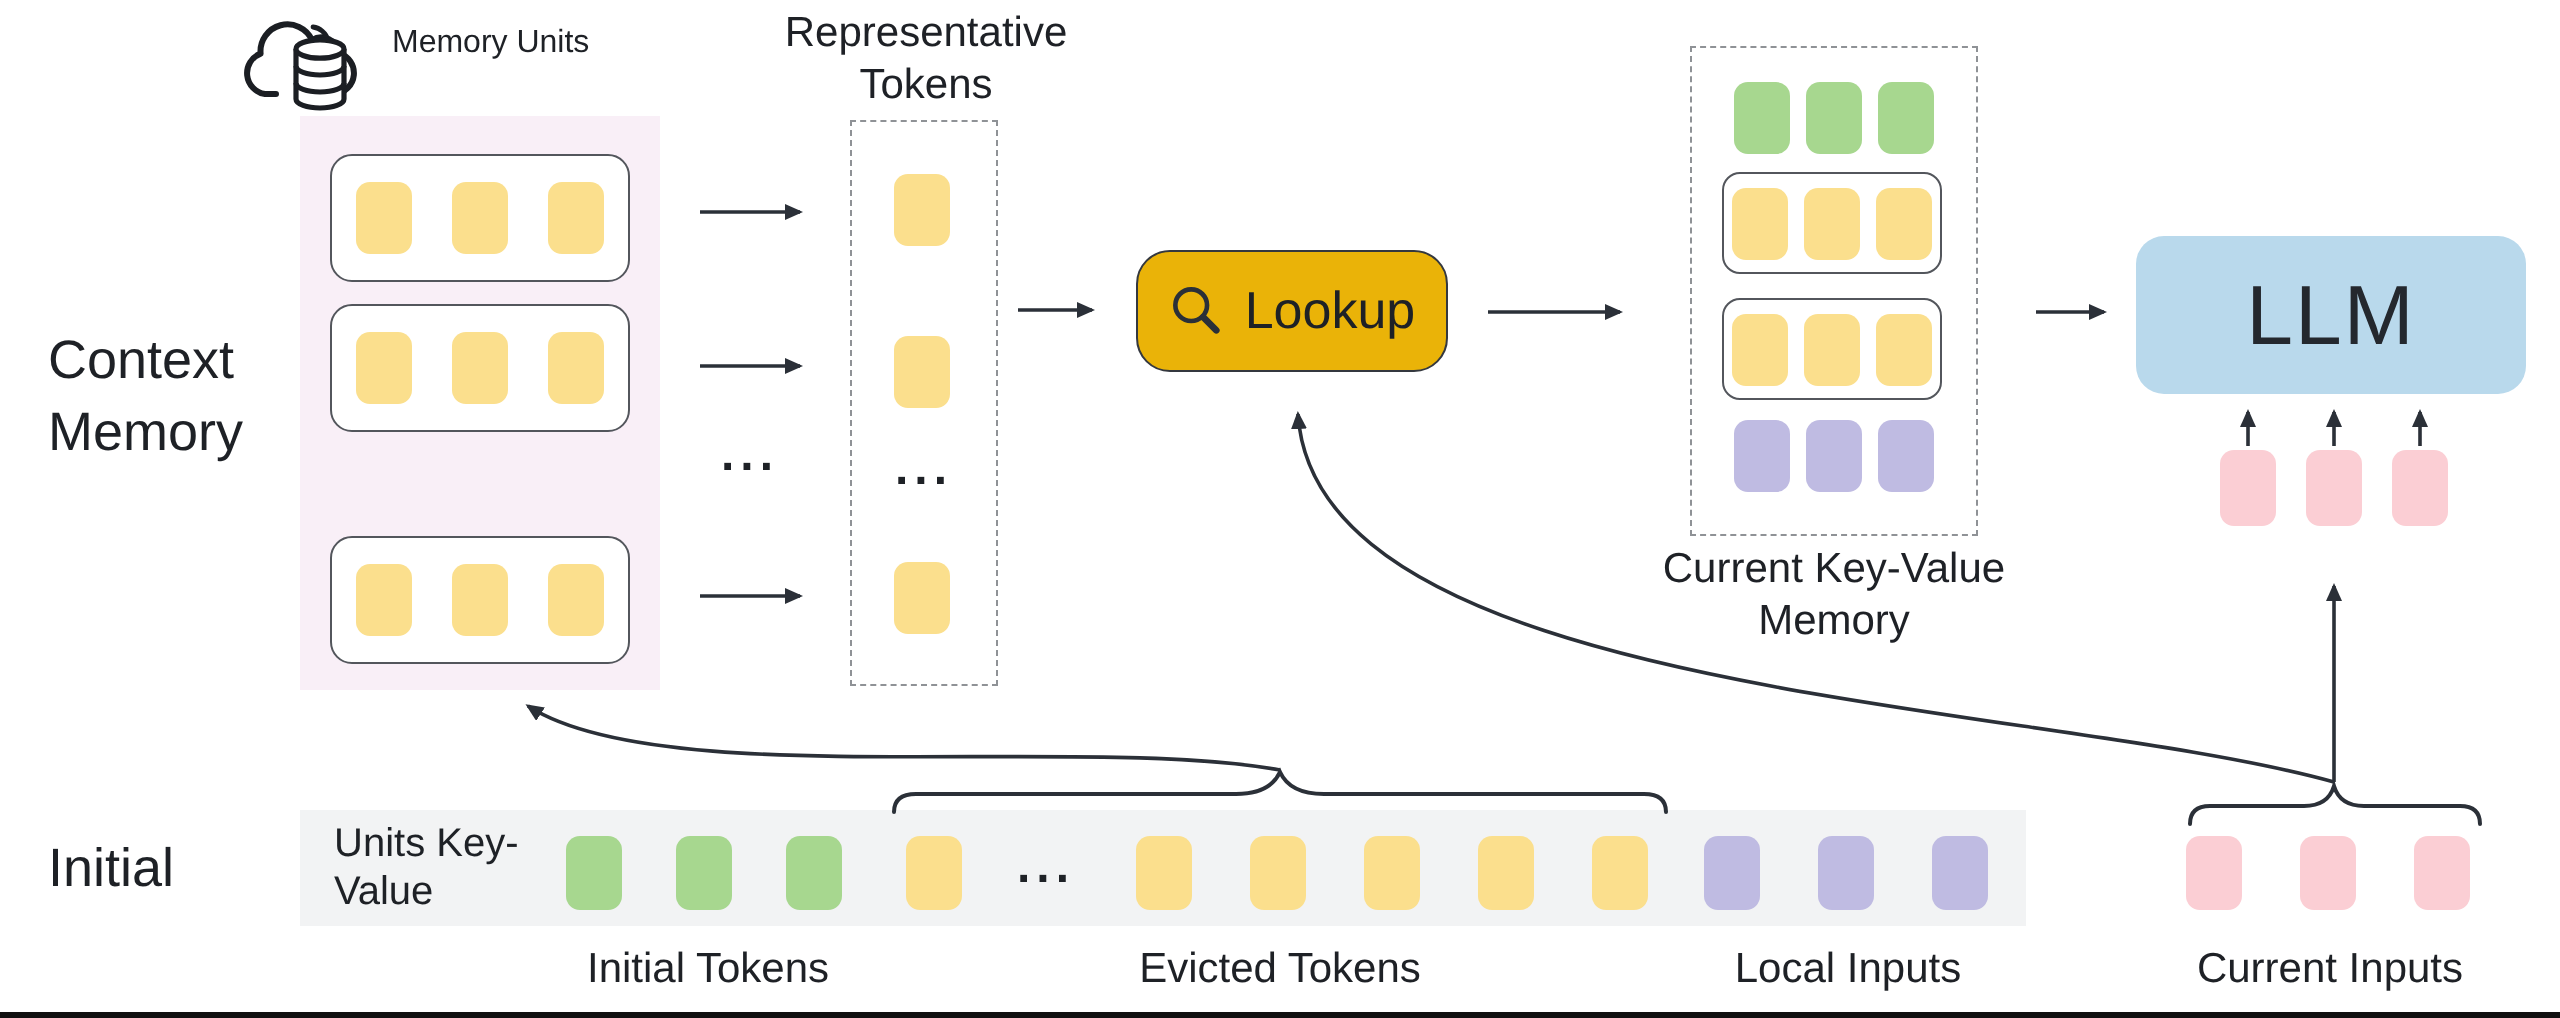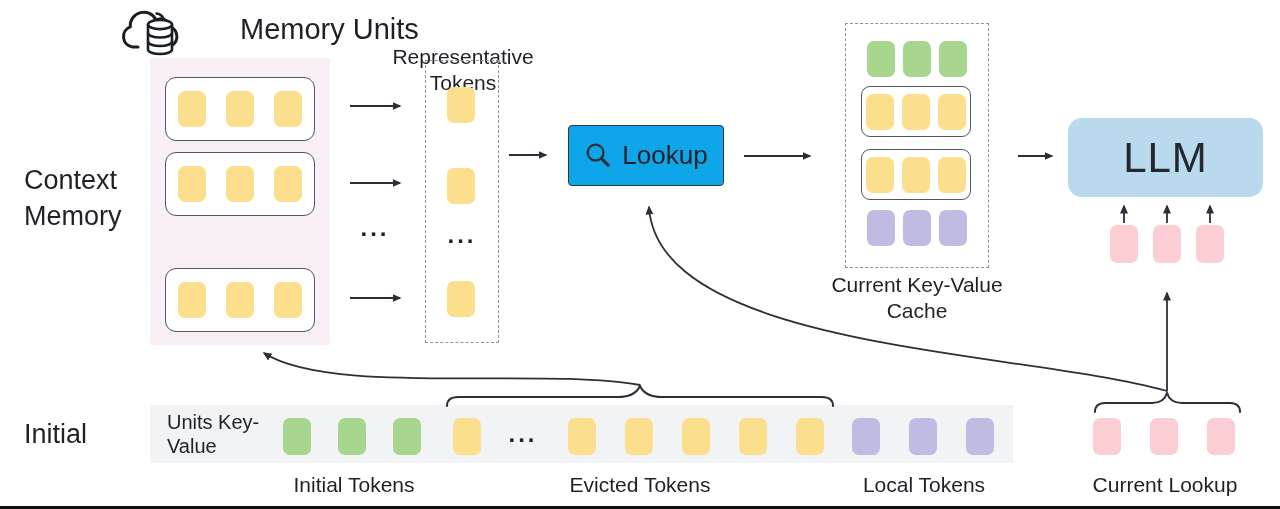--- a/index.html
+++ b/index.html
@@ -17,21 +17,21 @@
   .memory-panel{position:absolute;left:150px;top:58px;width:180px;height:287px;background:var(--c-memory_bg);}
   .unit-row{position:absolute;left:15px;width:148px;height:62px;background:#fff;border:1.3px solid #53565c;border-radius:11px;display:flex;align-items:center;justify-content:center;gap:20px;}
   .unit-row .tok{height:36px;}
 
   
   .rep-panel{position:absolute;left:425px;top:60px;width:74px;height:283px;border:1.6px dashed #8f9296;box-sizing:border-box;}
   .rep-tok{position:absolute;left:21px;}
   .rep-tok .tok{height:36px;}
 
   
-  .lookup-btn{position:absolute;left:568px;top:125px;width:156px;height:61px;background:#0ea5e9;border:1.7px solid #34383f;border-radius:4px;box-sizing:border-box;display:flex;align-items:center;justify-content:center;gap:9px;}
+  .lookup-btn{position:absolute;left:568px;top:125px;width:156px;height:61px;background:#eab308;border:1.7px solid #34383f;border-radius:17px;box-sizing:border-box;display:flex;align-items:center;justify-content:center;gap:9px;}
   .lookup-btn .txt{font-size:26px;}
 
   
   .cache-panel{position:absolute;left:845px;top:23px;width:144px;height:245px;border:1.6px dashed #8f9296;box-sizing:border-box;}
   .cache-row-plain{position:absolute;left:0;right:0;display:flex;justify-content:center;gap:8px;}
   .cache-row-boxed{position:absolute;left:15px;width:110px;height:51px;background:#fff;border:1.3px solid #53565c;border-radius:9px;display:flex;align-items:center;justify-content:center;gap:8px;box-sizing:border-box;}
   .cache-panel .tok{height:36px;}
 
   
   .llm-box{position:absolute;left:1068px;top:118px;width:195px;height:79px;border-radius:14px;display:flex;align-items:center;justify-content:center;font-size:42px;color:#24282e;letter-spacing:1px;}
@@ -58,23 +58,23 @@
   <svg class="icon-cloud" width="70" height="56" viewBox="0 0 70 54">
     <path d="M20 44 H14.5 A10.5 10.5 0 0 1 12.3 23.8 A13.5 13.5 0 0 1 38 17 A9 9 0 0 1 51.5 23.5 A10.5 10.5 0 0 1 49.5 44 H44" fill="#ffffff" stroke="currentColor" stroke-width="3" stroke-linecap="round" stroke-linejoin="round"></path>
     <path d="M38.5 10.5 a9 9 0 0 1 7.5 6.5" fill="none" stroke="currentColor" stroke-width="2.4" stroke-linecap="round"></path>
     <g stroke="currentColor" stroke-width="2.6">
       <path d="M30 21.5 V46.5 C30 49 35.4 51 42 51 C48.6 51 54 49 54 46.5 V21.5" fill="#ffffff"></path>
       <ellipse cx="42" cy="21.5" rx="12" ry="4.6" fill="#ffffff"></ellipse>
       <path d="M30 30 C30 32.5 35.4 34.5 42 34.5 C48.6 34.5 54 32.5 54 30 M30 38.5 C30 41 35.4 43 42 43 C48.6 43 54 41 54 38.5" fill="none"></path>
     </g>
   </svg>
 
-  <div class="lbl" style="left:196px;top:13px;font-size:29px;margin-left:44px;">Memory Units</div>
+  <div class="lbl" style="left:196px;top:13px;font-size:16px;">Memory Units</div>
   <div class="lbl" style="left:24px;top:163px;width:130px;font-size:27px;line-height:1.32;">Context Memory</div>
-  <div class="lbl" style="left:385px;top:4px;width:156px;text-align:center;font-size:21px;line-height:1.25;margin-top:40px;">Representative Tokens</div>
+  <div class="lbl" style="left:385px;top:4px;width:156px;text-align:center;font-size:21px;line-height:1.25;">Representative Tokens</div>
 
   <div class="memory-panel">
     <div class="unit-row" style="top:19px;">
         <span class="tok" style="background: rgb(251, 223, 141);"></span>
         <span class="tok" style="background: rgb(251, 223, 141);"></span>
         <span class="tok" style="background: rgb(251, 223, 141);"></span>
       </div>
     <div class="unit-row" style="top:94px;">
         <span class="tok" style="background: rgb(251, 223, 141);"></span>
         <span class="tok" style="background: rgb(251, 223, 141);"></span>
@@ -120,21 +120,21 @@
         <span class="tok" style="background: rgb(251, 223, 141);"></span>
         <span class="tok" style="background: rgb(251, 223, 141);"></span>
         <span class="tok" style="background: rgb(251, 223, 141);"></span>
       </div>
     <div class="cache-row-plain" style="top:186px;">
         <span class="tok" style="background: rgb(191, 187, 226);"></span>
         <span class="tok" style="background: rgb(191, 187, 226);"></span>
         <span class="tok" style="background: rgb(191, 187, 226);"></span>
       </div>
   </div>
-  <div class="lbl" style="left:822px;top:272px;width:190px;text-align:center;font-size:21px;line-height:1.22;">Current Key-Value Cache</div>
+  <div class="lbl" style="left:822px;top:272px;width:190px;text-align:center;font-size:21px;line-height:1.22;">Current Key-Value Memory</div>
 
   <div class="llm-box" style="background: rgb(185, 217, 236);">
     <span>LLM</span>
   </div>
   <div class="llm-inputs">
       <span class="tok" style="background: rgb(251, 206, 212);"></span>
       <span class="tok" style="background: rgb(251, 206, 212);"></span>
       <span class="tok" style="background: rgb(251, 206, 212);"></span>
     </div>
 
@@ -164,22 +164,22 @@
       </div>
   </div>
   <div class="current-grp">
       <span class="tok" style="background: rgb(251, 206, 212);"></span>
       <span class="tok" style="background: rgb(251, 206, 212);"></span>
       <span class="tok" style="background: rgb(251, 206, 212);"></span>
     </div>
 
   <div class="tok-label" style="left:555px;">Evicted Tokens</div>
   <div class="tok-label" style="left:269px;">Initial Tokens</div>
-  <div class="tok-label" style="left:839px;">Local Tokens</div>
-  <div class="tok-label" style="left:1080px;">Current Lookup</div>
+  <div class="tok-label" style="left:839px;">Local Inputs</div>
+  <div class="tok-label" style="left:1080px;">Current Inputs</div>
 
   <svg class="overlay" width="1280" height="509" viewBox="0 0 1280 509">
     <defs>
       <marker id="ah" markerWidth="10" markerHeight="9" refX="7.5" refY="4" orient="auto" markerUnits="userSpaceOnUse">
         <path d="M0 0 L9 4 L0 8 Z" fill="currentColor"></path>
       </marker>
     </defs>
     <g stroke="currentColor" stroke-width="1.8" fill="none">
       <path d="M350 106 H400" marker-end="url(#ah)"></path>
       <path d="M350 183 H400" marker-end="url(#ah)"></path>

